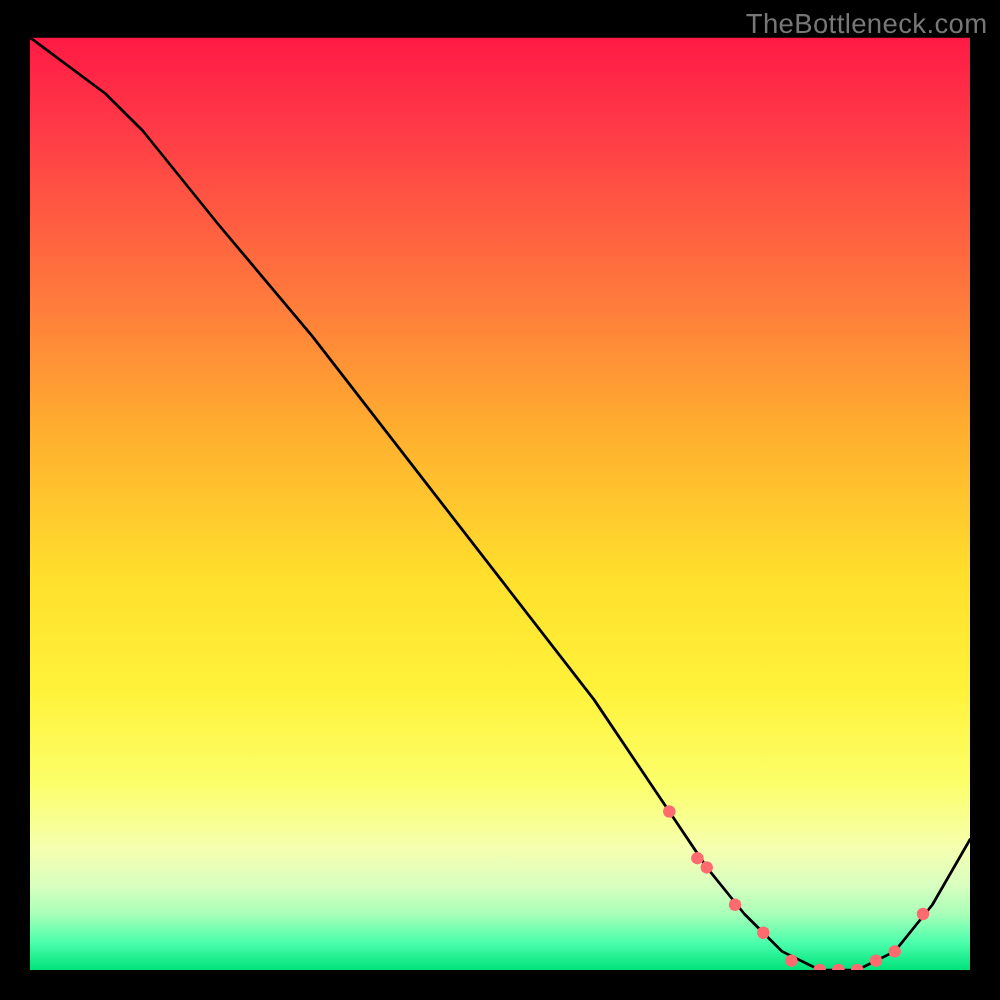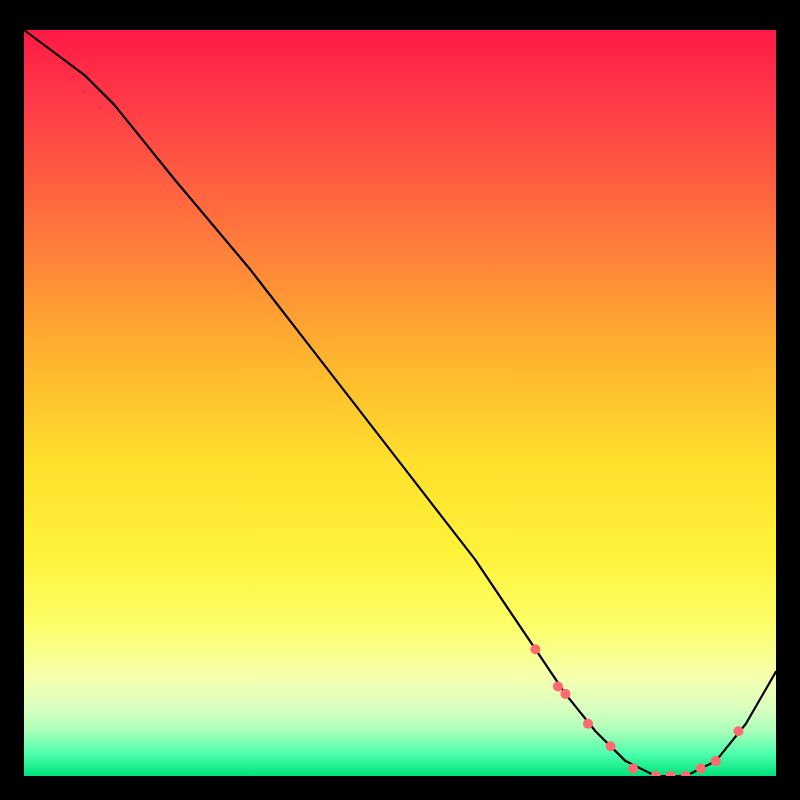--- a/index.html
+++ b/index.html
@@ -60,20 +60,21 @@
     inset: 0;
     width: 100%;
     height: 100%;
   }
 </style>
 </head>
 <body>
 
 <div class="frame">
 
+  <div class="watermark">TheBottleneck.com</div>
 
   <div class="plot-area">
     <div class="gradient"></div>
 
     <svg class="curve" viewBox="0 0 752 746" preserveAspectRatio="none">
       <g>
         <path id="curve-path" fill="none" stroke="#000" stroke-width="2.2" stroke-linejoin="round" stroke-linecap="round" d="M0.0 0.0 L60.2 44.8 L90.2 74.6 L150.4 149.2 L225.6 238.7 L300.8 335.7 L376.0 432.7 L451.2 529.7 L511.4 619.2 L541.4 663.9 L571.5 701.2 L601.6 731.1 L631.7 746.0 L661.8 746.0 L691.8 731.1 L721.9 693.8 L752.0 641.6"></path>
       </g>
       <g id="marker-layer">
           <circle cx="511.4" cy="619.2" r="5" fill="#ff6a6f"></circle>

